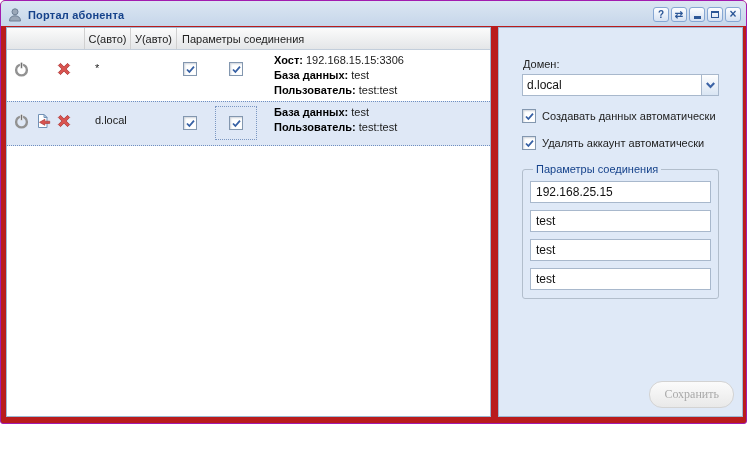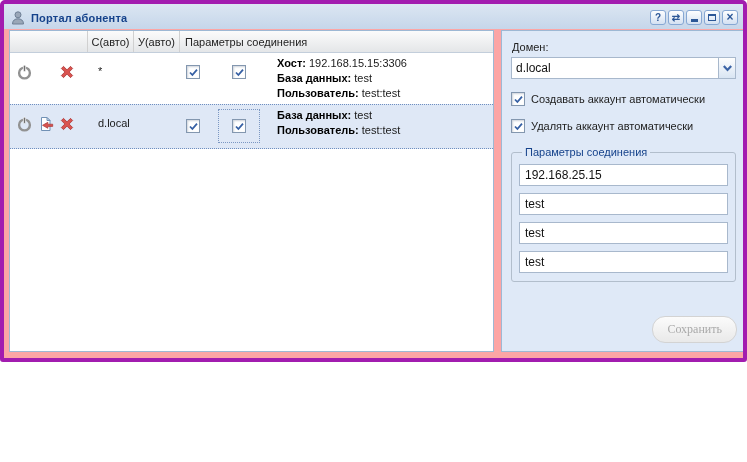--- a/index.html
+++ b/index.html
@@ -3,23 +3,23 @@
 <meta charset="utf-8">
 <style>
   * { box-sizing: border-box; margin: 0; padding: 0; }
   body {
     font-family: "Liberation Sans", sans-serif;
     background: #fff;
     width: 747px; height: 462px;
   }
   .window {
     position: relative;
-    width: 747px; height: 362px;
-    background: #fca5a5;
-    border: 4px solid #a21caf;
+    width: 747px; height: 424px;
+    background: #b91c1c;
+    border: 1px solid #a21caf;
     border-radius: 5px 5px 3px 3px;
     overflow: hidden;
   }
   
   .titlebar {
     height: 25px;
     display: flex; align-items: center;
     padding: 2px 5px 0 6px;
     background: linear-gradient(#dbe6f2, #c6d6ea);
   }
@@ -95,21 +95,21 @@
     cursor: pointer;
   }
   
   .form-panel {
     position: absolute; left: 497px; top: 26px;
     width: 245px; bottom: 6px;
     background: #dfe9f7;
     border: 1px solid #9db8d4;
     font-size: 11px; color: #222;
   }
-  .fp-body { padding: 8px 9px; }
+  .fp-body { padding: 8px 23px; margin-top: 20px; }
   .form-label { margin: 2px 0 4px 1px; color: #222; }
   .combo {
     display: flex; height: 22px;
     border: 1px solid #a8b8cc; background: #fff;
   }
   .combo input {
     flex: 1; min-width: 0; border: none; outline: none;
     font-family: "Liberation Sans", sans-serif;
     font-size: 12px; padding: 2px 4px; color: #111;
   }
@@ -292,21 +292,21 @@
             </svg>
         </div>
       </div>
 
       <div class="check-row">
         <span class="cb">
           <svg width="11" height="11" viewBox="0 0 11 11">
               <path d="M2 5.5 L4.4 8 L9 2.6" fill="none" stroke="#3660a4" stroke-width="1.8"></path>
             </svg>
         </span>
-        <span>Создавать аккаунт автоматически</span>
+        <span>Создавать данных автоматически</span>
       </div>
 
       <div class="check-row">
         <span class="cb">
           <svg width="11" height="11" viewBox="0 0 11 11">
               <path d="M2 5.5 L4.4 8 L9 2.6" fill="none" stroke="#3660a4" stroke-width="1.8"></path>
             </svg>
         </span>
         <span>Удалять аккаунт автоматически</span>
       </div>

